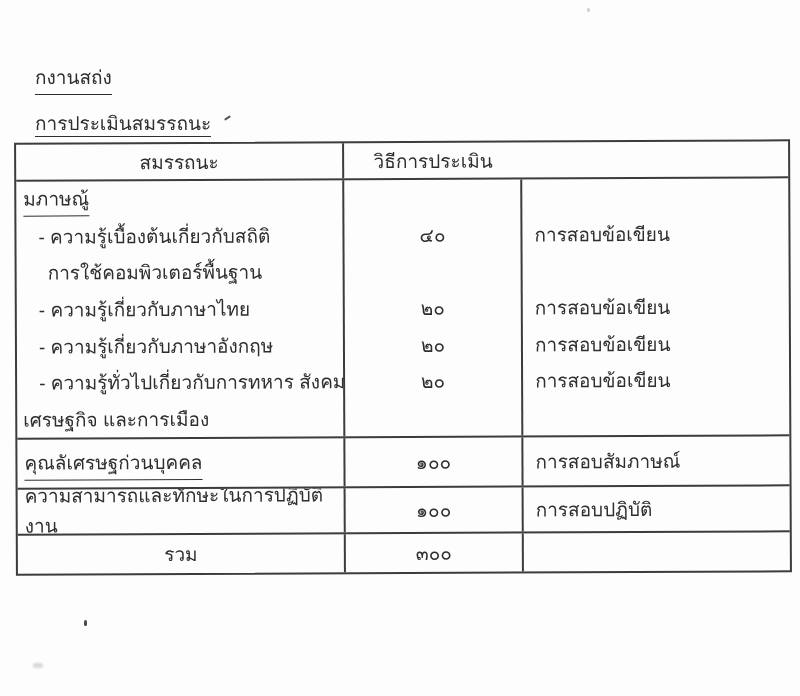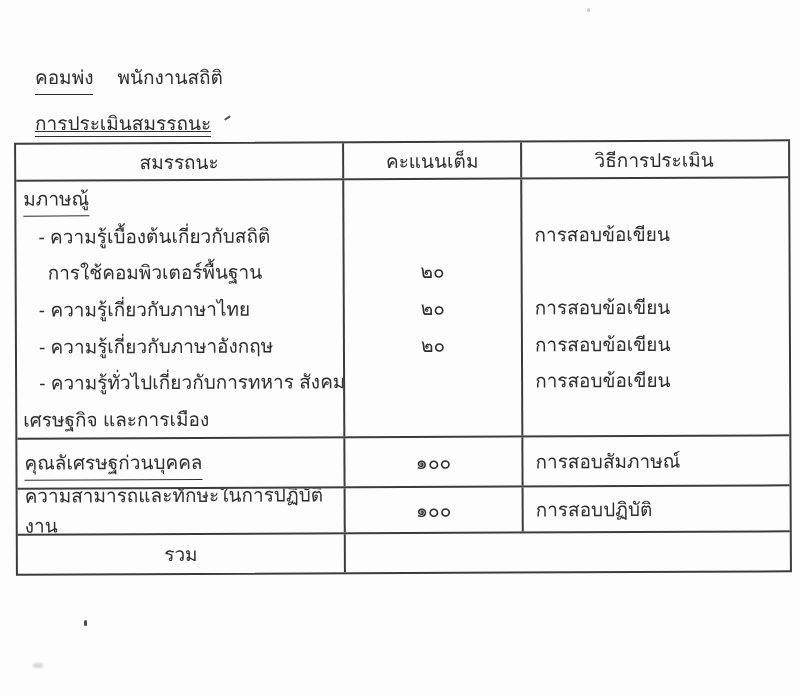--- a/index.html
+++ b/index.html
@@ -26,21 +26,20 @@
     top: 62px;
     display: flex;
     gap: 24px;
     white-space: nowrap;
   }
   .title-line {
     position: absolute;
     left: 35px;
     top: 108px;
     white-space: nowrap;
-    text-decoration: underline;
   }
   
   .tbl {
     position: absolute;
     left: 15px;
     top: 141px;
     width: 772px;
     border: 2px solid #3c3c3c;
     transform: rotate(-0.25deg);
     transform-origin: 50% 50%;
@@ -99,50 +98,49 @@
   .artifact { position: absolute; background: #555; }
   .a1 { left: 224px; top: 117px; width: 7px; height: 2px; transform: rotate(-32deg); border-radius: 1px; }
   .a2 { left: 84px; top: 620px; width: 3px; height: 6px; background: #4a4a4a; border-radius: 2px; }
   .a3 { left: 33px; top: 663px; width: 10px; height: 5px; background: #d8d8d8; border-radius: 3px; filter: blur(1px); }
   .a4 { left: 587px; top: 8px; width: 3px; height: 4px; background: #cfcfcf; border-radius: 2px; }
 </style>
 </head>
 <body>
 
 <div class="pos-line">
-  <span class="u">คอมพ่ง</span>
-  <span>พนักงานสถิติ</span>
+  <span class="u">กงานสถ่ง</span>
 </div>
 
 <div class="title-line">
   <span class="u">การประเมินสมรรถนะ</span>
 </div>
 
 <div class="tbl">
 
   <div class="trow hdr-row">
     <div class="tcell">สมรรถนะ</div>
-    <div class="tcell">คะแนนเต็ม</div>
     <div class="tcell">วิธีการประเมิน</div>
   </div>
 
   <div class="trow">
     <div class="tcell">
       <div class="slot k-title">
           <span class="u">มภาษณู้</span>
         </div>
       <div class="slot k-line">- ความรู้เบื้องต้นเกี่ยวกับสถิติ</div>
       <div class="slot k-cont">การใช้คอมพิวเตอร์พื้นฐาน</div>
       <div class="slot k-line">- ความรู้เกี่ยวกับภาษาไทย</div>
       <div class="slot k-line">- ความรู้เกี่ยวกับภาษาอังกฤษ</div>
       <div class="slot k-line">- ความรู้ทั่วไปเกี่ยวกับการทหาร สังคม</div>
       <div class="slot k-wrap">เศรษฐกิจ และการเมือง</div>
     </div>
     <div class="tcell">
       <div class="slot center"></div>
+      <div class="slot center">๔๐</div>
       <div class="slot center"></div>
       <div class="slot center">๒๐</div>
       <div class="slot center">๒๐</div>
       <div class="slot center">๒๐</div>
       <div class="slot center"></div>
     </div>
     <div class="tcell">
       <div class="slot method"></div>
       <div class="slot method">การสอบข้อเขียน</div>
       <div class="slot method"></div>
@@ -164,20 +162,21 @@
   <div class="trow">
     <div class="tcell name-cell r3">
         <span class="u">ความสามารถและทักษะในการปฏิบัติงาน</span>
       </div>
     <div class="tcell center-cell r3">๑๐๐</div>
     <div class="tcell left-cell r3">การสอบปฏิบัติ</div>
   </div>
 
   <div class="trow">
     <div class="tcell center-cell r4">รวม</div>
+    <div class="tcell center-cell r4">๓๐๐</div>
     <div class="tcell left-cell r4"></div>
   </div>
 
 </div>
 
 <div class="artifact a1"></div>
 <div class="artifact a2"></div>
 <div class="artifact a3"></div>
 <div class="artifact a4"></div>
 

